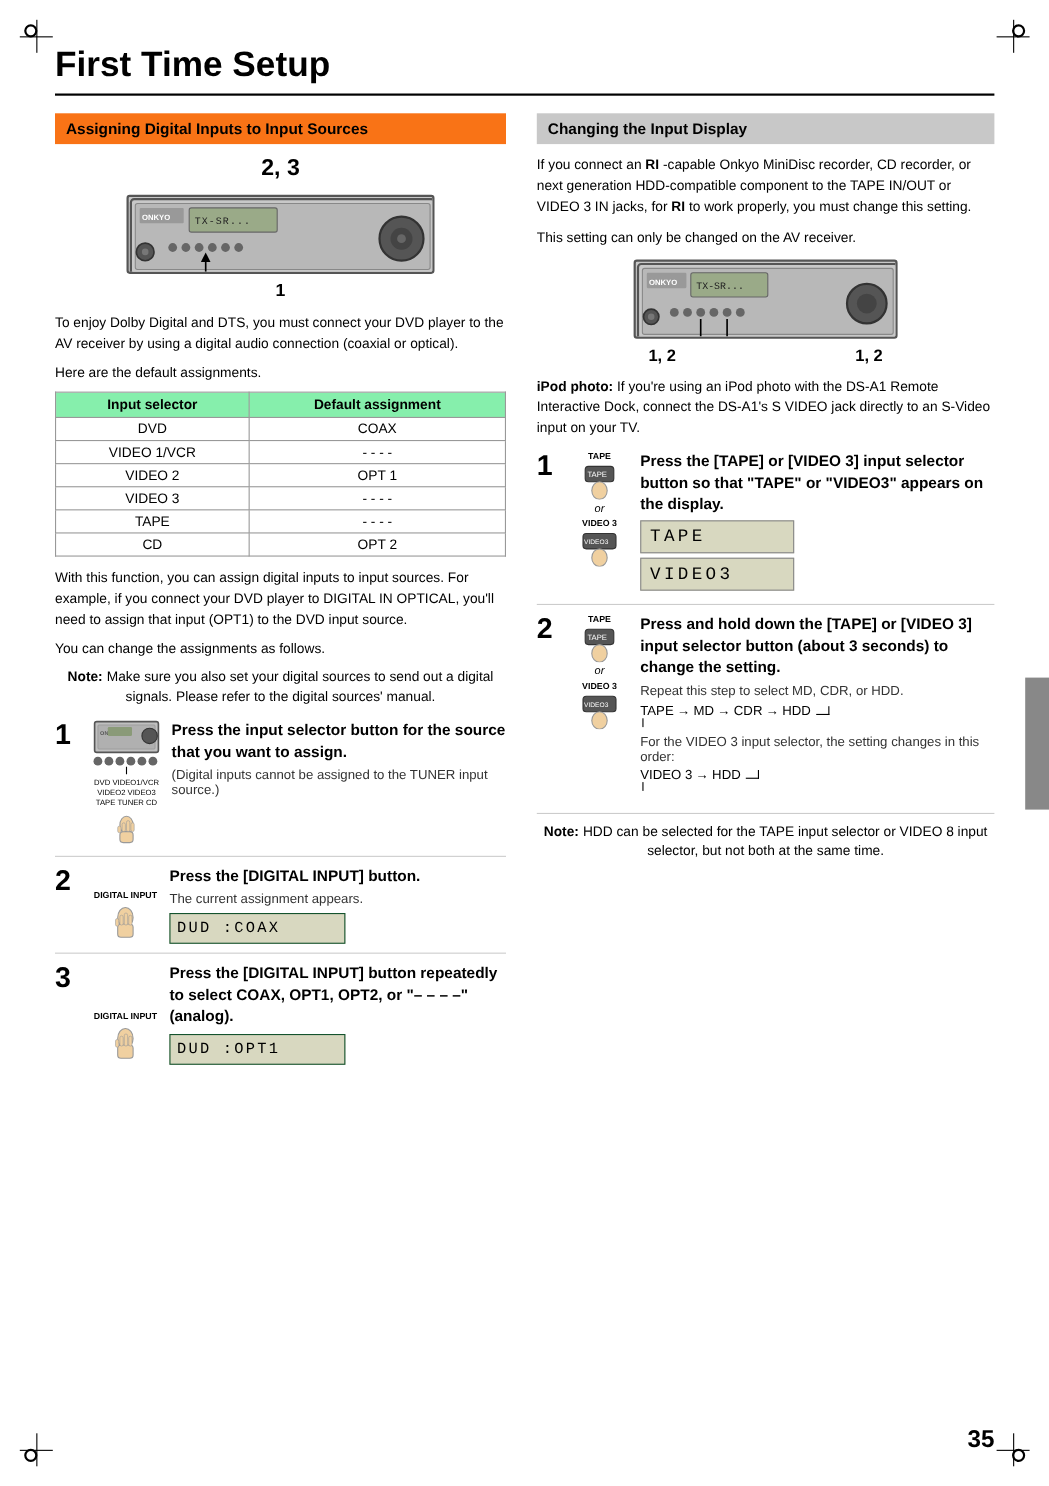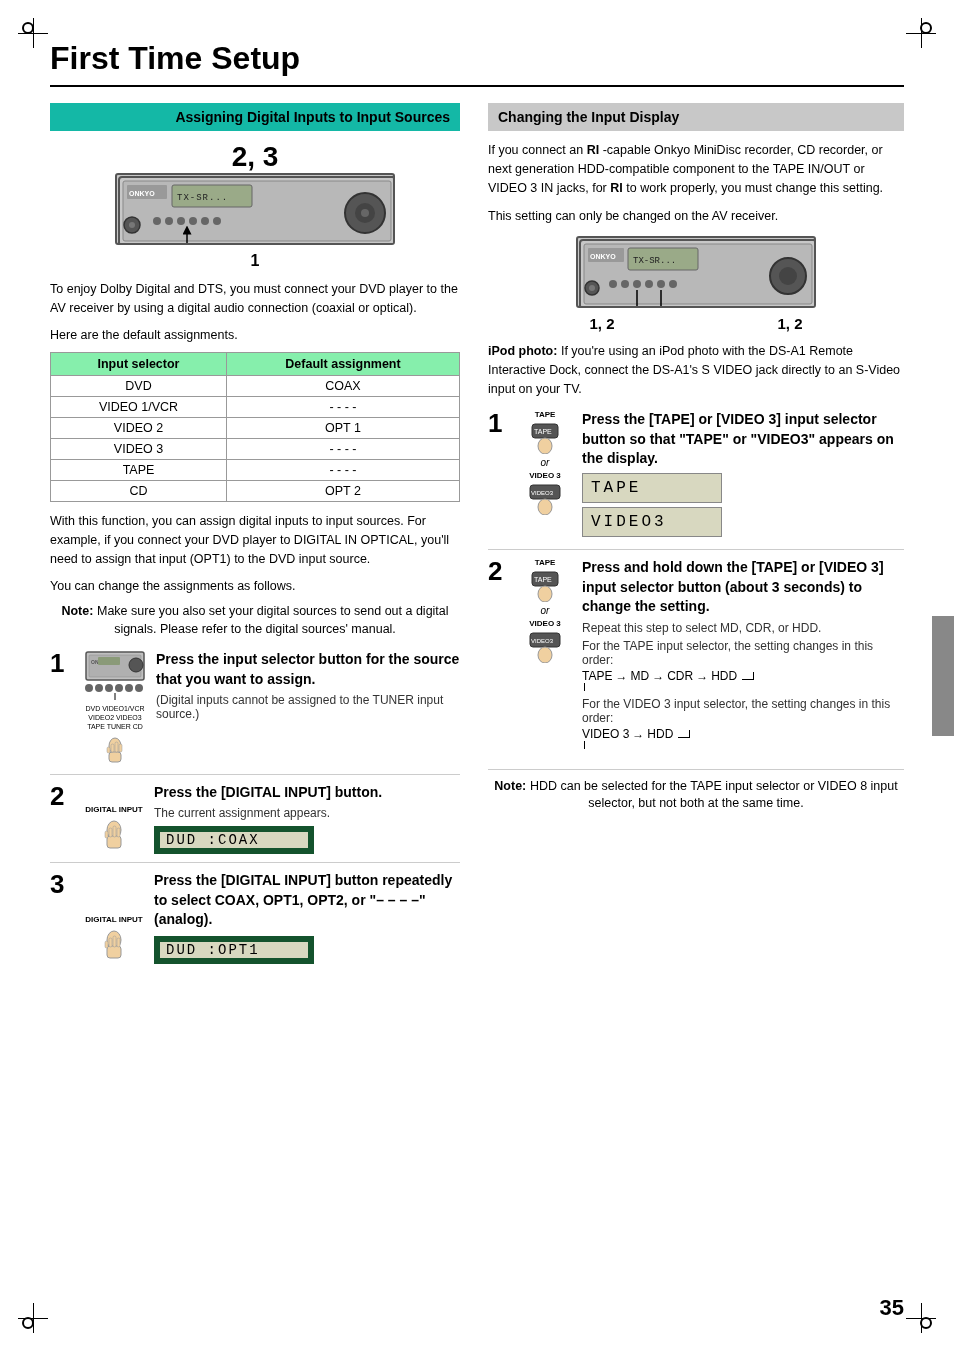--- a/index.html
+++ b/index.html
@@ -63,46 +63,45 @@
     }
     .col-left {
       flex: 0 0 410px;
     }
     .col-right {
       flex: 1;
     }
 
     
     .section-header {
-      background: #14b8a6;
+      background: #f97316;
       padding: 6px 10px;
       font-weight: bold;
       font-size: 14px;
       margin-bottom: 10px;
-      text-align: right;
     }
     .section-header-right {
       background: #c8c8c8;
       padding: 6px 10px;
       font-weight: bold;
       font-size: 14px;
       margin-bottom: 10px;
     }
 
     
     .receiver-diagram {
       position: relative;
       text-align: center;
       margin-bottom: 10px;
     }
     .step-label-top {
-      font-size: 28px;
+      font-size: 21px;
       font-weight: bold;
       text-align: center;
-      margin-bottom: 0;
+      margin-bottom: 12px;
     }
     .step1-label {
       font-size: 16px;
       font-weight: bold;
       text-align: center;
       margin-top: 4px;
     }
 
     
     .body-text {
@@ -169,21 +168,21 @@
     .step-subtitle {
       font-size: 12px;
       color: #333;
     }
 
     
     .lcd-display {
       width: 160px;
       height: 28px;
       background: #d8d8c0;
-      border: 6px solid #14532d;
+      border: 1px solid #14532d;
       font-family: 'Courier New', monospace;
       font-size: 14px;
       display: flex;
       align-items: center;
       padding: 2px 6px;
       letter-spacing: 2px;
       margin-top: 6px;
     }
 
     
@@ -574,21 +573,20 @@
           <div style="font-size:8px; font-weight:bold;">VIDEO 3</div>
           <svg width="34" height="32">
             <rect x="2" y="2" width="30" height="14" rx="3" fill="#555" stroke="#333" stroke-width="1"></rect>
             <text x="3" y="12" font-size="6" fill="#fff">VIDEO3</text>
             <ellipse cx="17" cy="24" rx="7" ry="8" fill="#f0d0a0" stroke="#999" stroke-width="1"></ellipse>
           </svg>
         </div>
         <div class="right-step-content">
           <div class="step-title">Press and hold down the [TAPE] or [VIDEO 3] input selector button (about 3 seconds) to change the setting.</div>
           <div class="step-subtitle" style="font-size:12px; margin-bottom:4px;">Repeat this step to select MD, CDR, or HDD.</div>
-          <div class="step-subtitle" style="font-size:12px; margin-bottom:2px;">For the TAPE input selector, the setting changes in this order:</div>
 
           <div style="font-size:12px; margin-bottom:6px;">
             <div style="display:flex; align-items:center; gap:3px; font-size:12px;">
               <span>TAPE</span>
               <span>→</span>
               <span>MD</span>
               <span>→</span>
               <span>CDR</span>
               <span>→</span>
               <span>HDD</span>

